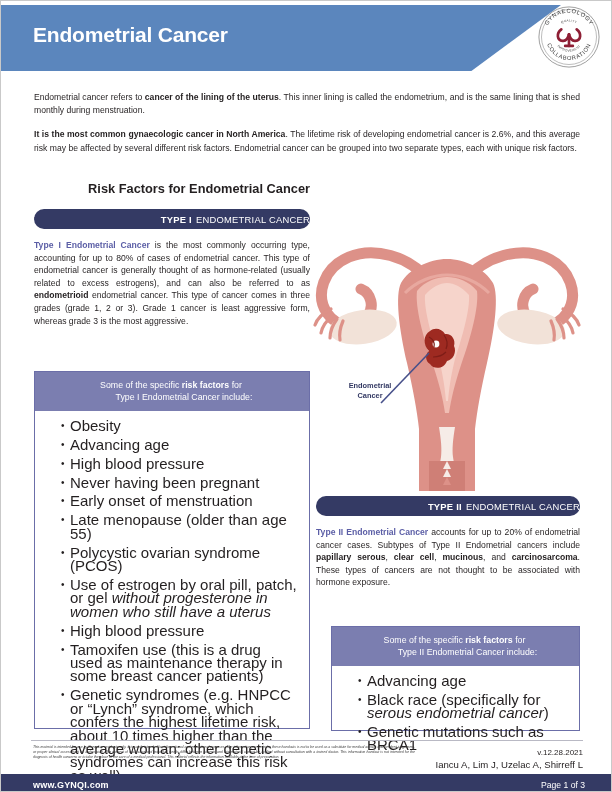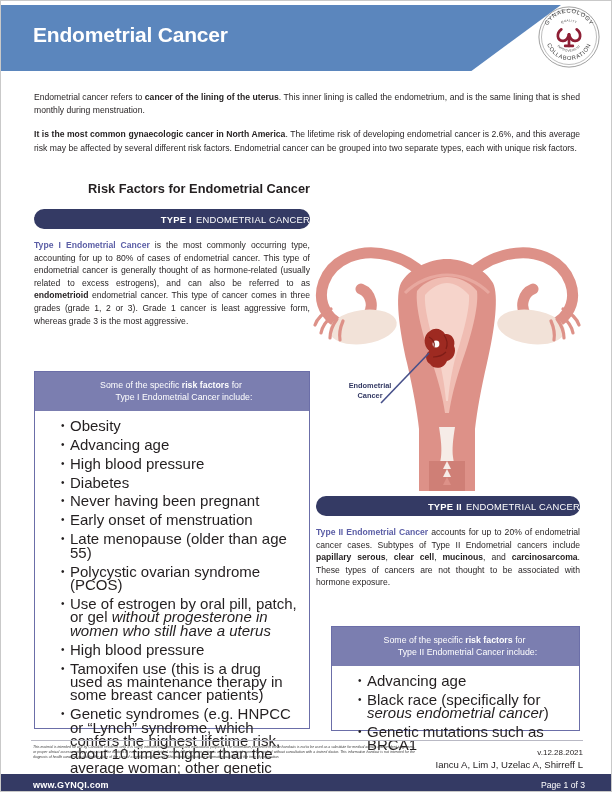--- a/index.html
+++ b/index.html
@@ -276,21 +276,20 @@
   <div class="rf-box" id="rf-type1">
     <div class="rf-head">
       <span>Some of the specific </span><b>risk factors</b><span> for</span>
       <span class="l2">Type I Endometrial Cancer include:</span>
     </div>
     <div class="rf-body">
       <ul>
         <li>Obesity</li>
         <li>Advancing age</li>
         <li>High blood pressure</li>
-        <li>Diabetes</li>
         <li>Never having been pregnant</li>
         <li>Early onset of menstruation</li>
         <li>Late menopause (older than age 55)</li>
         <li>Polycystic ovarian syndrome (PCOS)</li>
         <li><span>Use of estrogen by oral pill, patch, or gel </span><i>without progesterone in women who still have a uterus</i></li>
         <li>High blood pressure</li>
         <li>Tamoxifen use (this is a drug used as maintenance therapy in some breast cancer patients)</li>
         <li>Genetic syndromes (e.g. HNPCC or “Lynch” syndrome, which confers the highest lifetime risk, about 10 times higher than the average woman; other genetic syndromes can increase this risk as well)</li>
       </ul>
     </div>

